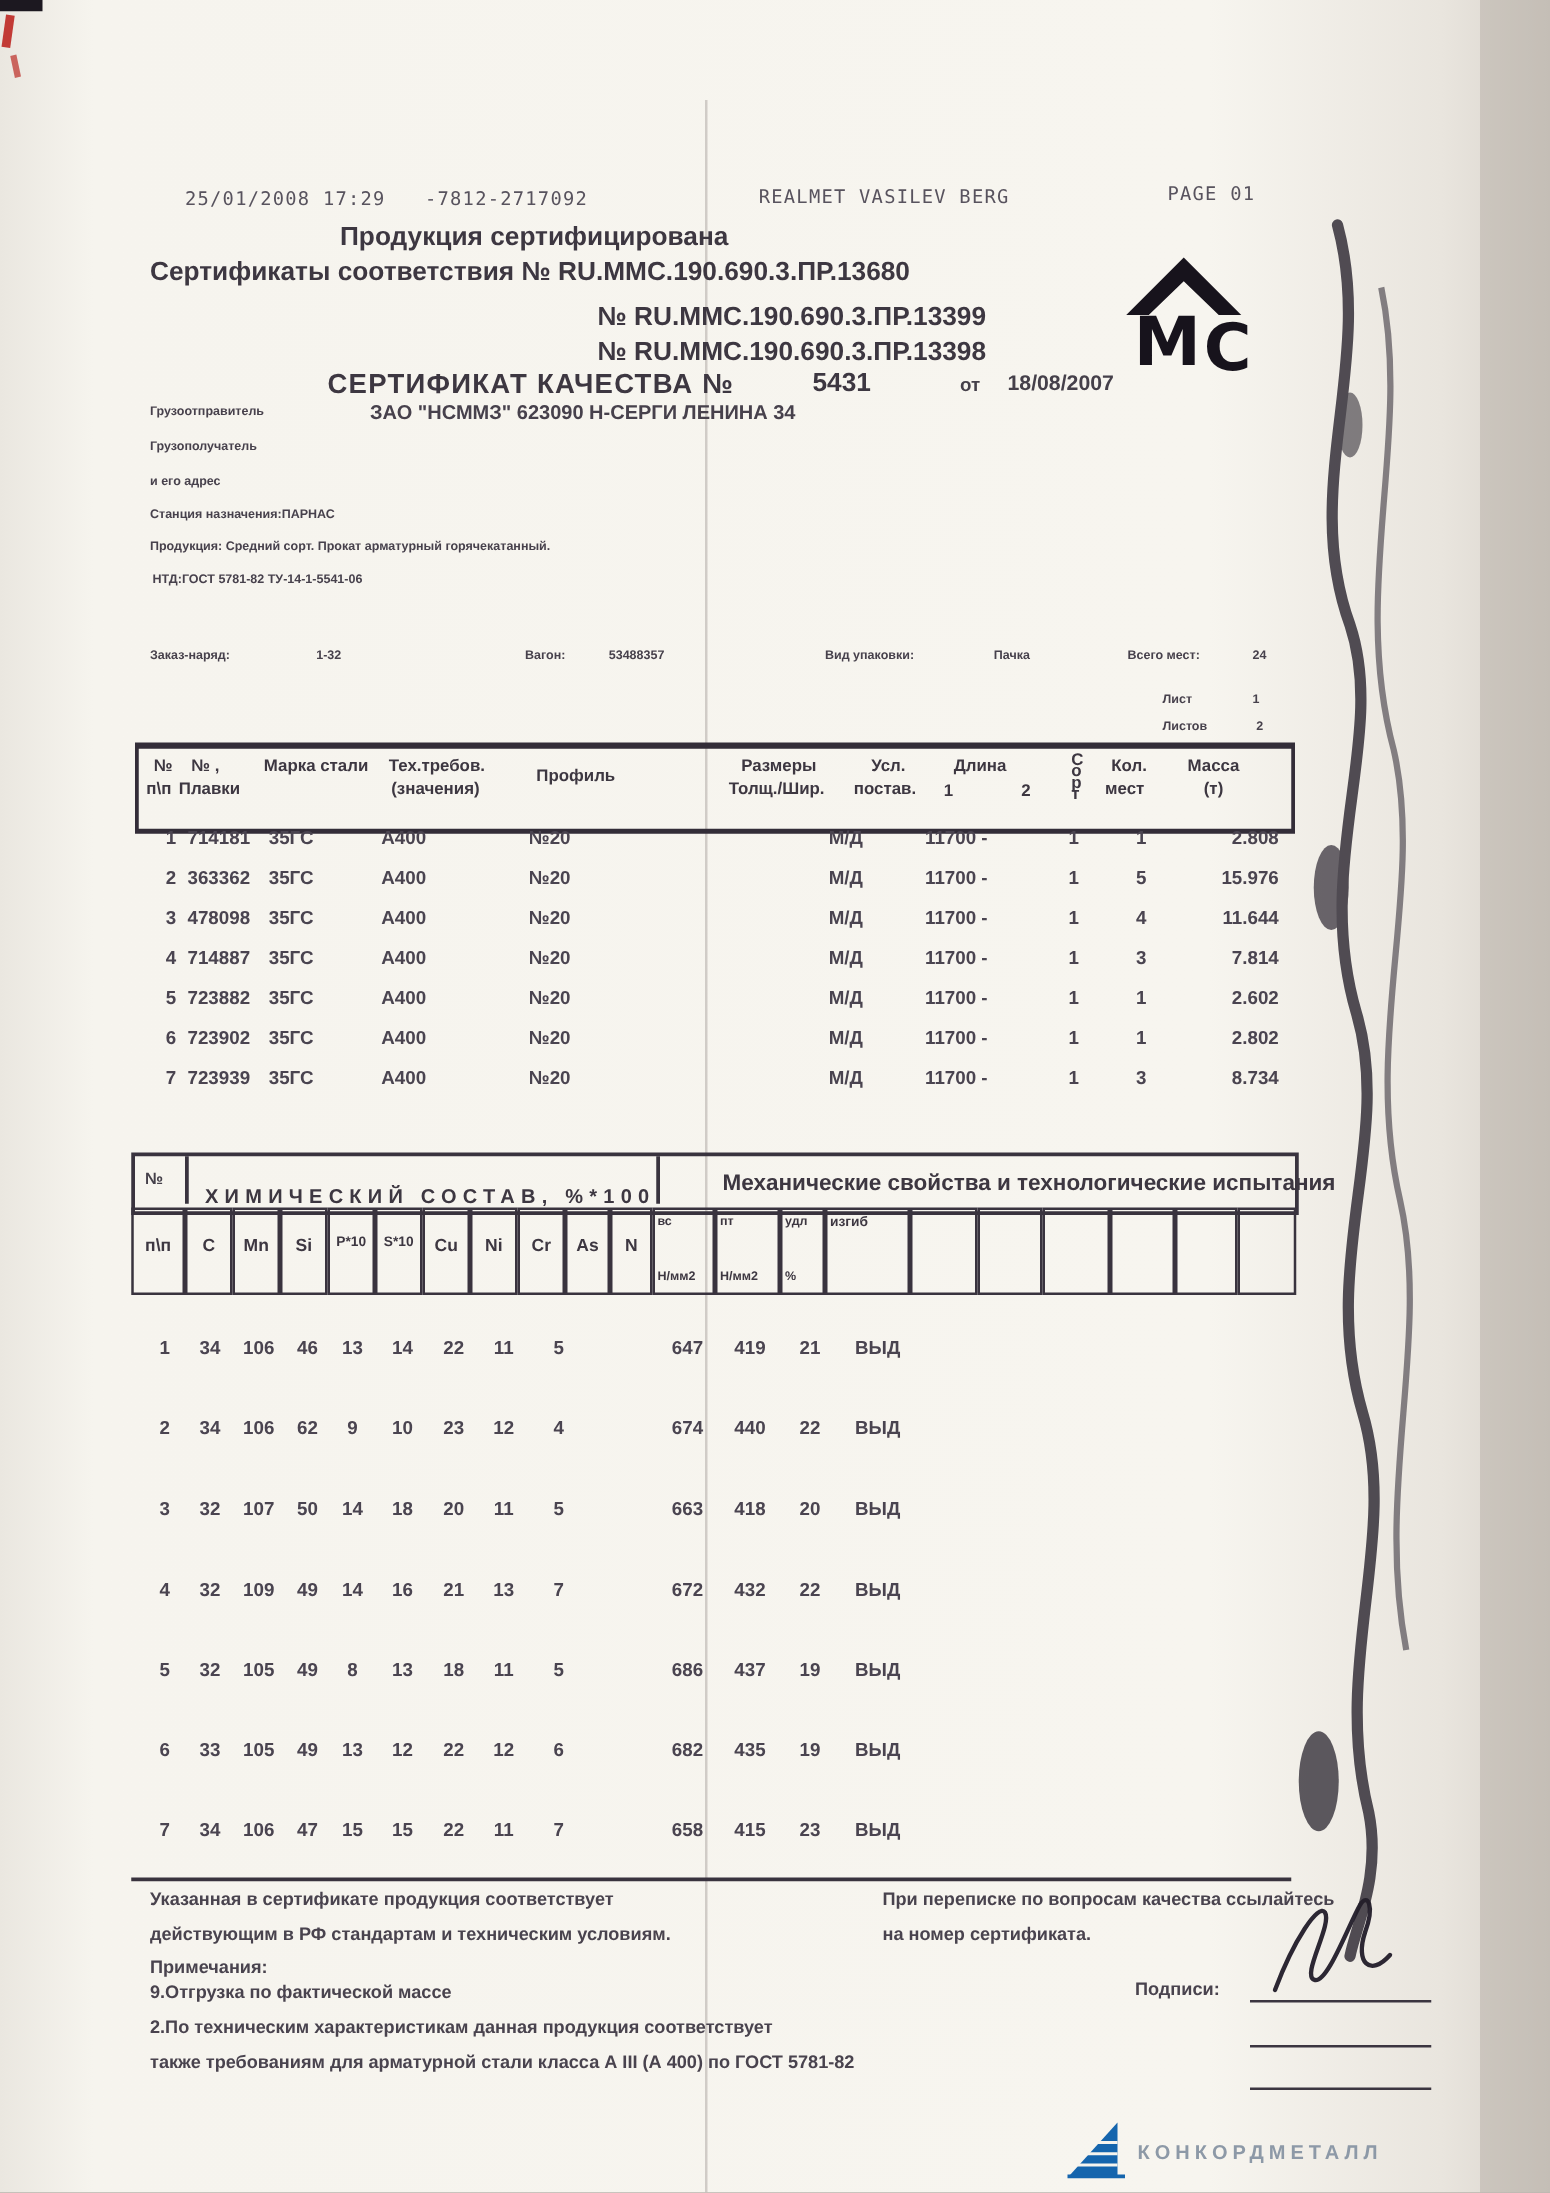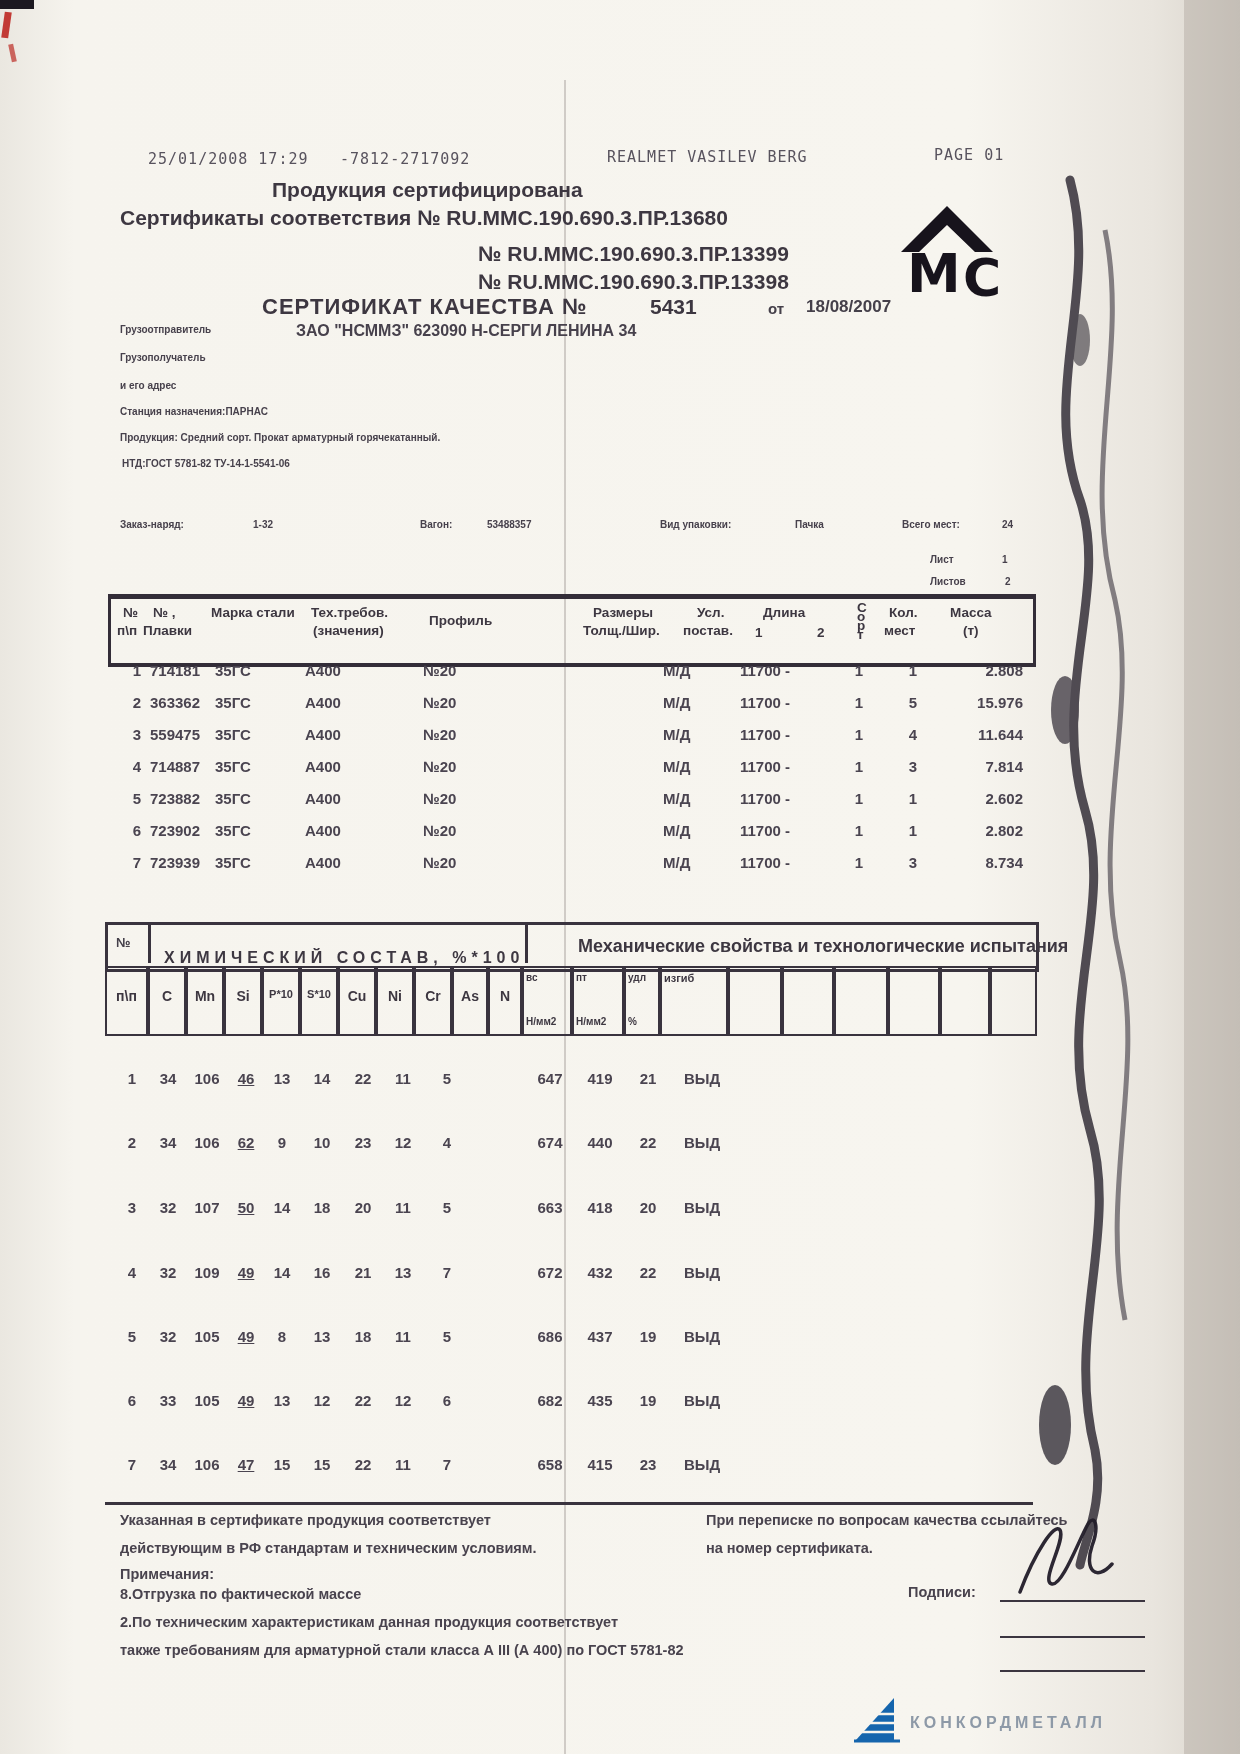--- a/index.html
+++ b/index.html
@@ -33,21 +33,21 @@
   
   .t2top{position:absolute;left:105px;top:922px;width:928px;height:44px;border:3px solid #39333e;}
   .h2cell{position:absolute;top:966px;height:66px;border:2px solid #39333e;}
   .h2lab{position:absolute;width:100%;text-align:center;top:20px;font-size:14px;font-weight:bold;color:#3d3741;}
   .h2small{position:absolute;left:2px;font-size:10px;font-weight:bold;color:#3d3741;}
   .t2row{position:absolute;left:0;width:1240px;height:22px;font-size:15px;font-weight:bold;color:#4a4450;}
   .t2row span{position:absolute;}
   .d-n{left:110px;width:26px;text-align:right;}
   .d-c{left:150px;width:36px;text-align:center;}
   .d-mn{left:188px;width:38px;text-align:center;}
-  .d-si{left:228px;width:36px;text-align:center;text-decoration:underline;}
+  .d-si{left:228px;width:36px;text-align:center;}
   .d-p{left:264px;width:36px;text-align:center;}
   .d-s{left:302px;width:40px;text-align:center;}
   .d-cu{left:344px;width:38px;text-align:center;}
   .d-ni{left:384px;width:38px;text-align:center;}
   .d-cr{left:428px;width:38px;text-align:center;}
   .d-vs{left:528px;width:44px;text-align:center;}
   .d-pt{left:578px;width:44px;text-align:center;}
   .d-udl{left:628px;width:40px;text-align:center;}
   .d-izg{left:684px;}
   
@@ -158,21 +158,21 @@
       <span class="c-tech">А400</span>
       <span class="c-prof">№20</span>
       <span class="c-usl">М/Д</span>
       <span class="c-len">11700 -</span>
       <span class="c-sort">1</span>
       <span class="c-places">5</span>
       <span class="c-mass">15.976</span>
     </div>
   <div class="t1row" style="top:726px;">
       <span class="c-n">3</span>
-      <span class="c-melt">559475</span>
+      <span class="c-melt">478098</span>
       <span class="c-grade">35ГС</span>
       <span class="c-tech">А400</span>
       <span class="c-prof">№20</span>
       <span class="c-usl">М/Д</span>
       <span class="c-len">11700 -</span>
       <span class="c-sort">1</span>
       <span class="c-places">4</span>
       <span class="c-mass">11.644</span>
     </div>
   <div class="t1row" style="top:758px;">
@@ -390,21 +390,21 @@
       <span class="d-vs">658</span>
       <span class="d-pt">415</span>
       <span class="d-udl">23</span>
       <span class="d-izg">ВЫД</span>
     </div>
 
   <div class="abs" style="left:105px;top:1502px;width:928px;height:3px;background:#39333e;"></div>
   <div class="abs foot" style="left:120px;top:1512px;">Указанная в сертификате продукция соответствует</div>
   <div class="abs foot" style="left:120px;top:1540px;">действующим в РФ стандартам и техническим условиям.</div>
   <div class="abs foot" style="left:120px;top:1566px;">Примечания:</div>
-  <div class="abs foot" style="left:120px;top:1586px;">8.Отгрузка по фактической массе</div>
+  <div class="abs foot" style="left:120px;top:1586px;">9.Отгрузка по фактической массе</div>
   <div class="abs foot" style="left:120px;top:1614px;">2.По техническим характеристикам данная продукция соответствует</div>
   <div class="abs foot" style="left:120px;top:1642px;">также требованиям для арматурной стали класса А III (А 400) по ГОСТ 5781-82</div>
   <div class="abs foot" style="left:706px;top:1512px;">При переписке по вопросам качества ссылайтесь</div>
   <div class="abs foot" style="left:706px;top:1540px;">на номер сертификата.</div>
   <div class="abs foot" style="left:908px;top:1584px;">Подписи:</div>
   <div class="sigline" style="top:1600px;"></div>
   <div class="sigline" style="top:1636px;"></div>
   <div class="sigline" style="top:1670px;"></div>
   <svg class="artifact" width="140" height="90" viewBox="0 0 140 90" style="left:1000px;top:1512px;">
     <path d="M20,80 C35,40 55,10 60,18 C66,28 40,70 52,72 C62,74 78,30 88,12 C94,2 100,12 92,34 C84,58 96,70 112,52" fill="none" stroke="#2c2733" stroke-width="3.5" stroke-linecap="round"></path>

